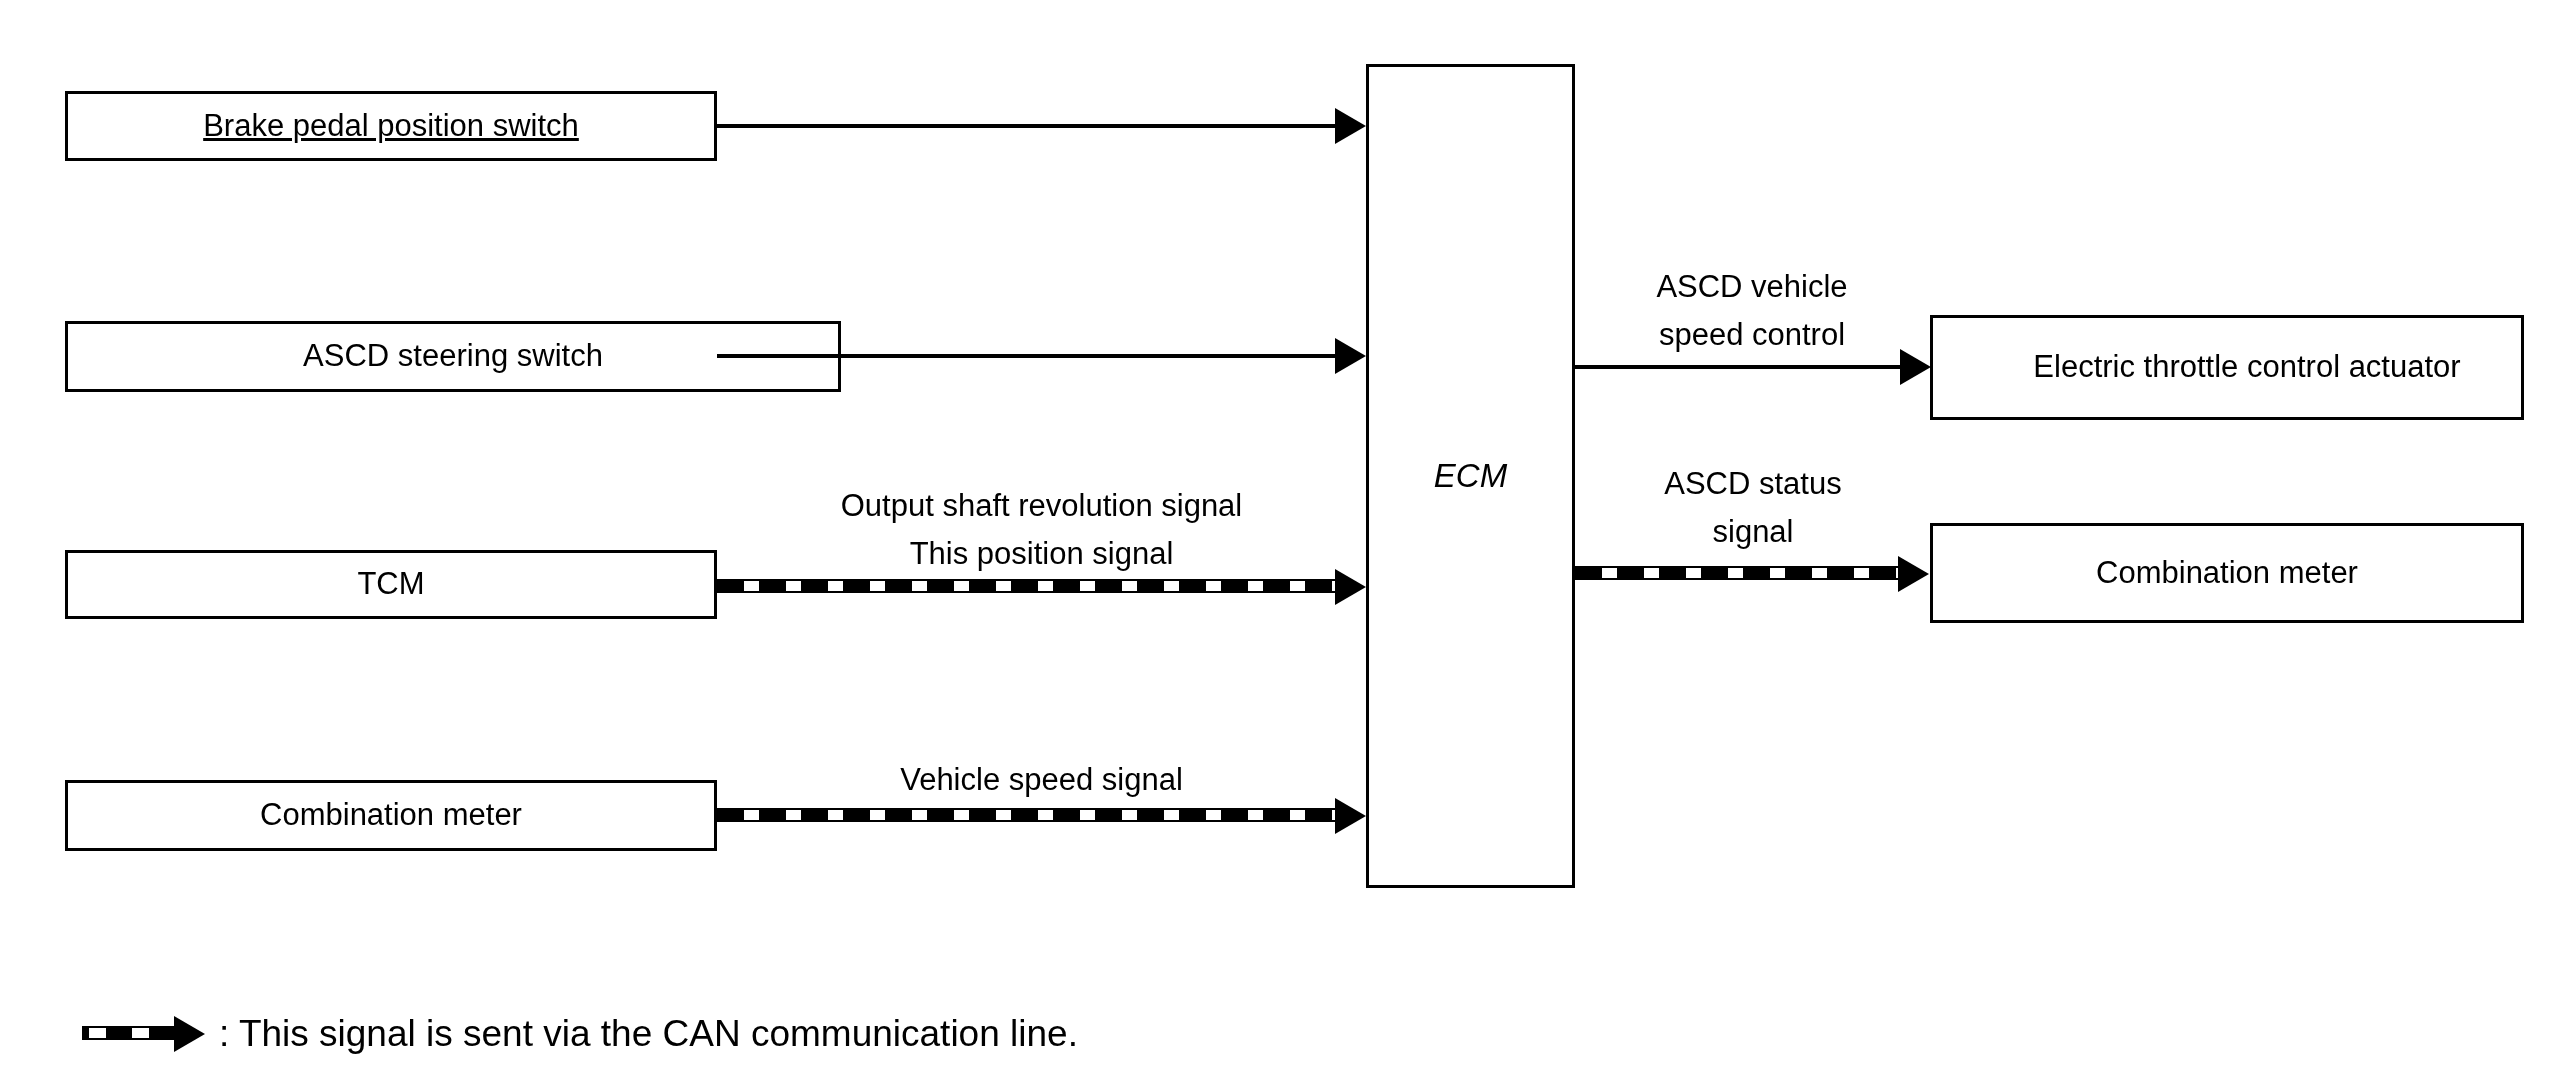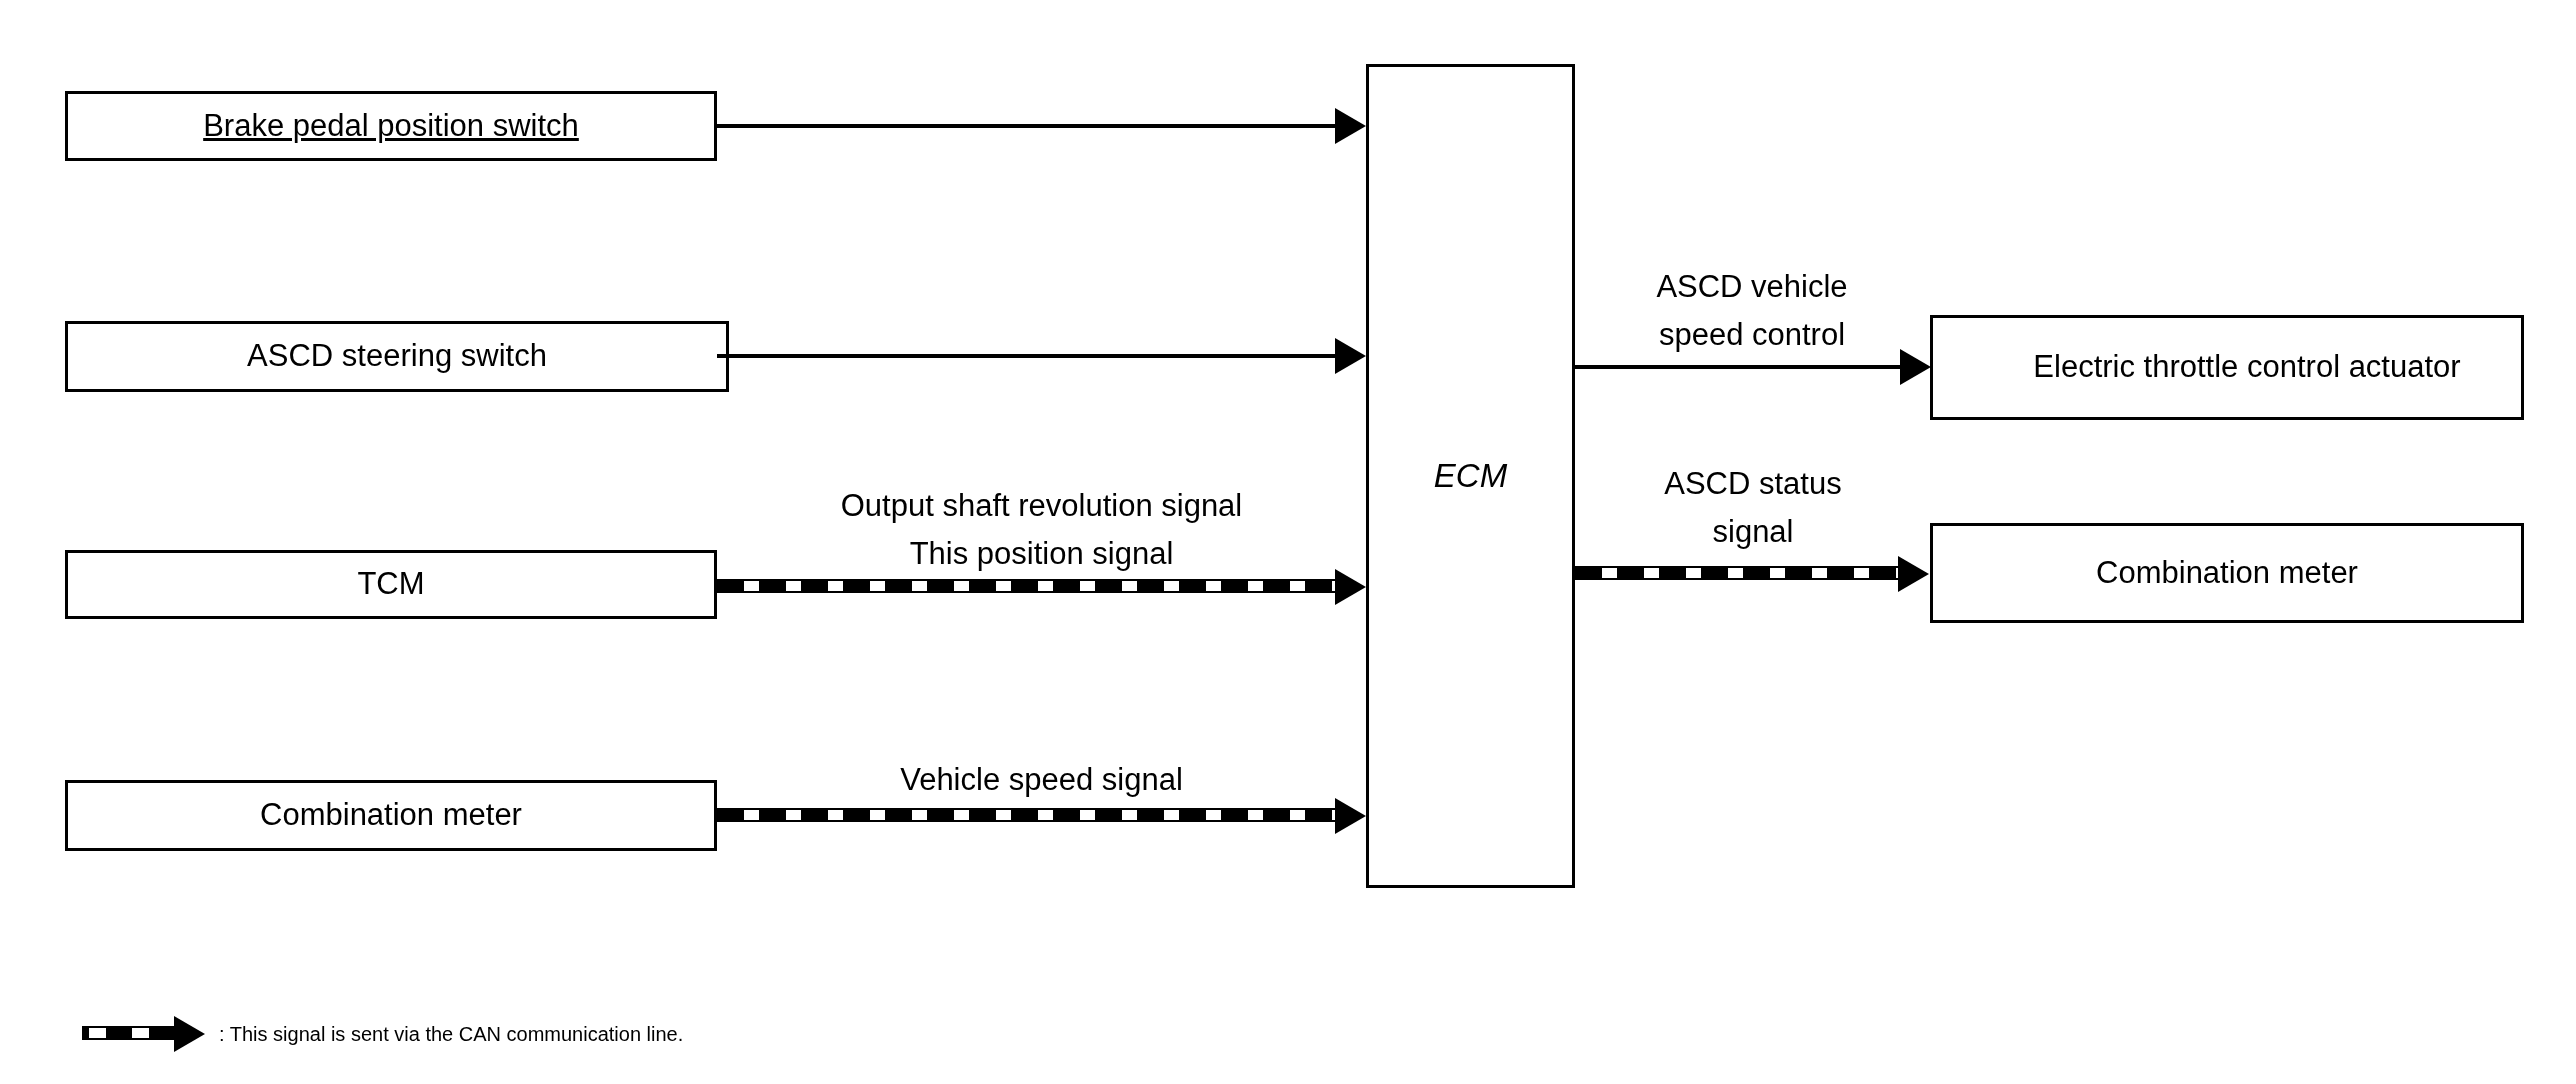--- a/index.html
+++ b/index.html
@@ -25,21 +25,21 @@
     background: #fff;
     display: flex;
     align-items: center;
     justify-content: center;
     font-size: 31px;
     line-height: 1.1;
     text-align: center;
     white-space: nowrap;
   }
   #box-brake       { left: 65px;  top: 91px;  width: 652px; height: 70px; text-decoration: underline; }
-  #box-ascd        { left: 65px;  top: 321px;  width: 664px; height: 71px; }
+  #box-ascd        { left: 65px;  top: 321px;  width: 776px; height: 71px; }
   #box-tcm         { left: 65px;  top: 550px;  width: 652px; height: 69px; text-align: right; }
   #box-combo-left  { left: 65px;  top: 780px; width: 652px; height: 71px; }
   #box-ecm         { left: 1366px; top: 64px;  width: 209px;  height: 824px; font-size: 33px; font-style: italic; }
   #box-throttle    { left: 1930px; top: 315px;  width: 594px;  height: 105px; padding-left: 40px; }
   #box-combo-right { left: 1930px; top: 523px;  width: 594px;  height: 100px; }
 
   
   .arrow { position: absolute; height: 36px; }
 
   .solid-shaft {
@@ -105,21 +105,21 @@
     background-position: -19px 0;
   }
   #legend-icon .arrow-head { left: 92px; }
   #legend-text {
     position: absolute;
     left: 219px;
     top: 1016px;
     height: 36px;
     display: flex;
     align-items: center;
-    font-size: 20px;
+    font-size: 37px;
     white-space: nowrap;
   }
 </style>
 </head>
 <body>
 
 <div id="canvas">
 
   <div class="node" id="box-brake">
     <span>Brake pedal position switch</span>

